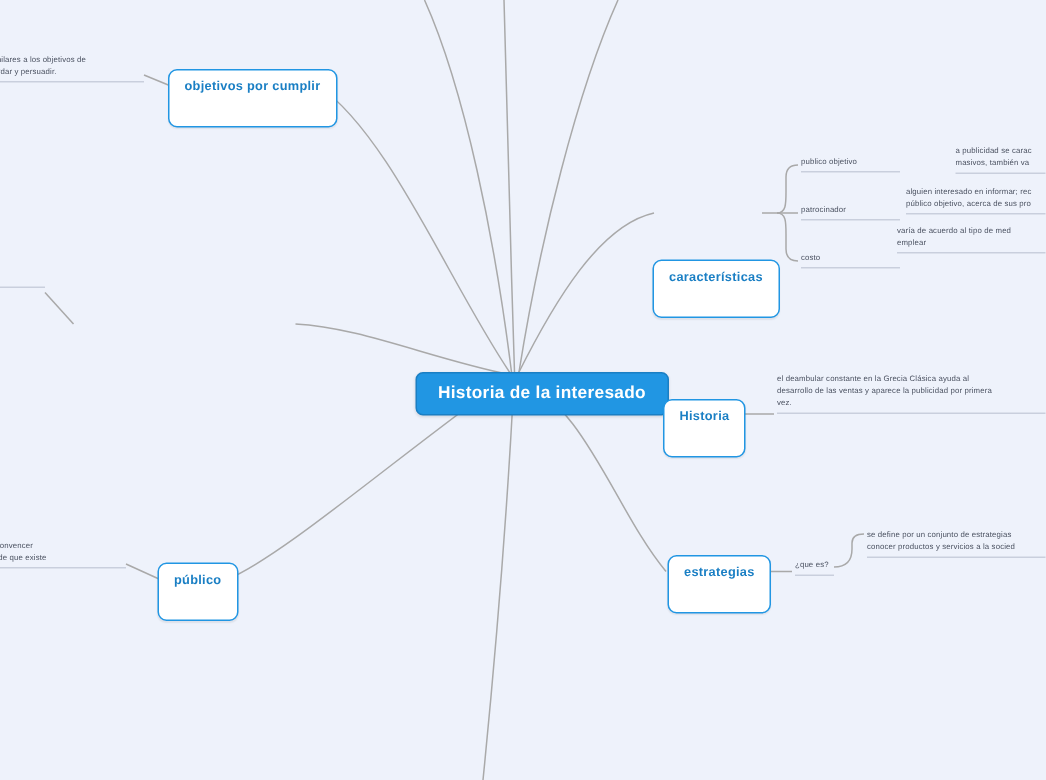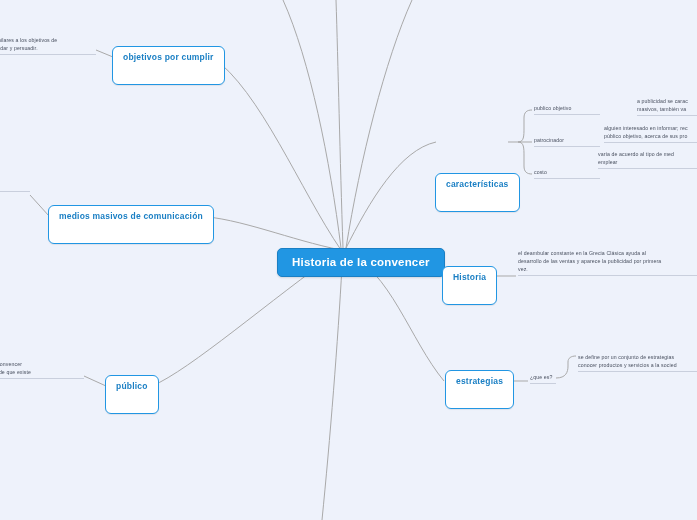--- a/index.html
+++ b/index.html
@@ -99,30 +99,27 @@
       <path d="M504,381 L528,381"></path>
       <path d="M556,378 C566,378 568,372 568,366 L568,362 C568,358 571,356 576,356"></path>
 
       <path d="M113,57 L96,50"></path>
       <path d="M49,216 L30,195"></path>
       <path d="M106,386 L84,376"></path>
     </g>
   </svg>
 
   <div class="node central" style="left:277px; top:248px;">
-    <span>Historia de la convencer</span>
+    <span>Historia de la interesado</span>
   </div>
 
   <div class="node branch" style="left:112px; top:46px;">
     <span>objetivos por cumplir</span>
   </div>
 
-  <div class="node branch" style="left:48px; top:205px;">
-    <span>medios masivos de comunicación</span>
-  </div>
 
   <div class="node branch" style="left:105px; top:375px;">
     <span>público</span>
   </div>
 
   <div class="node branch" style="left:435px; top:145px;margin-top:28px;">
     <span>características</span>
   </div>
 
   <div class="node branch" style="left:442px; top:266px;">

